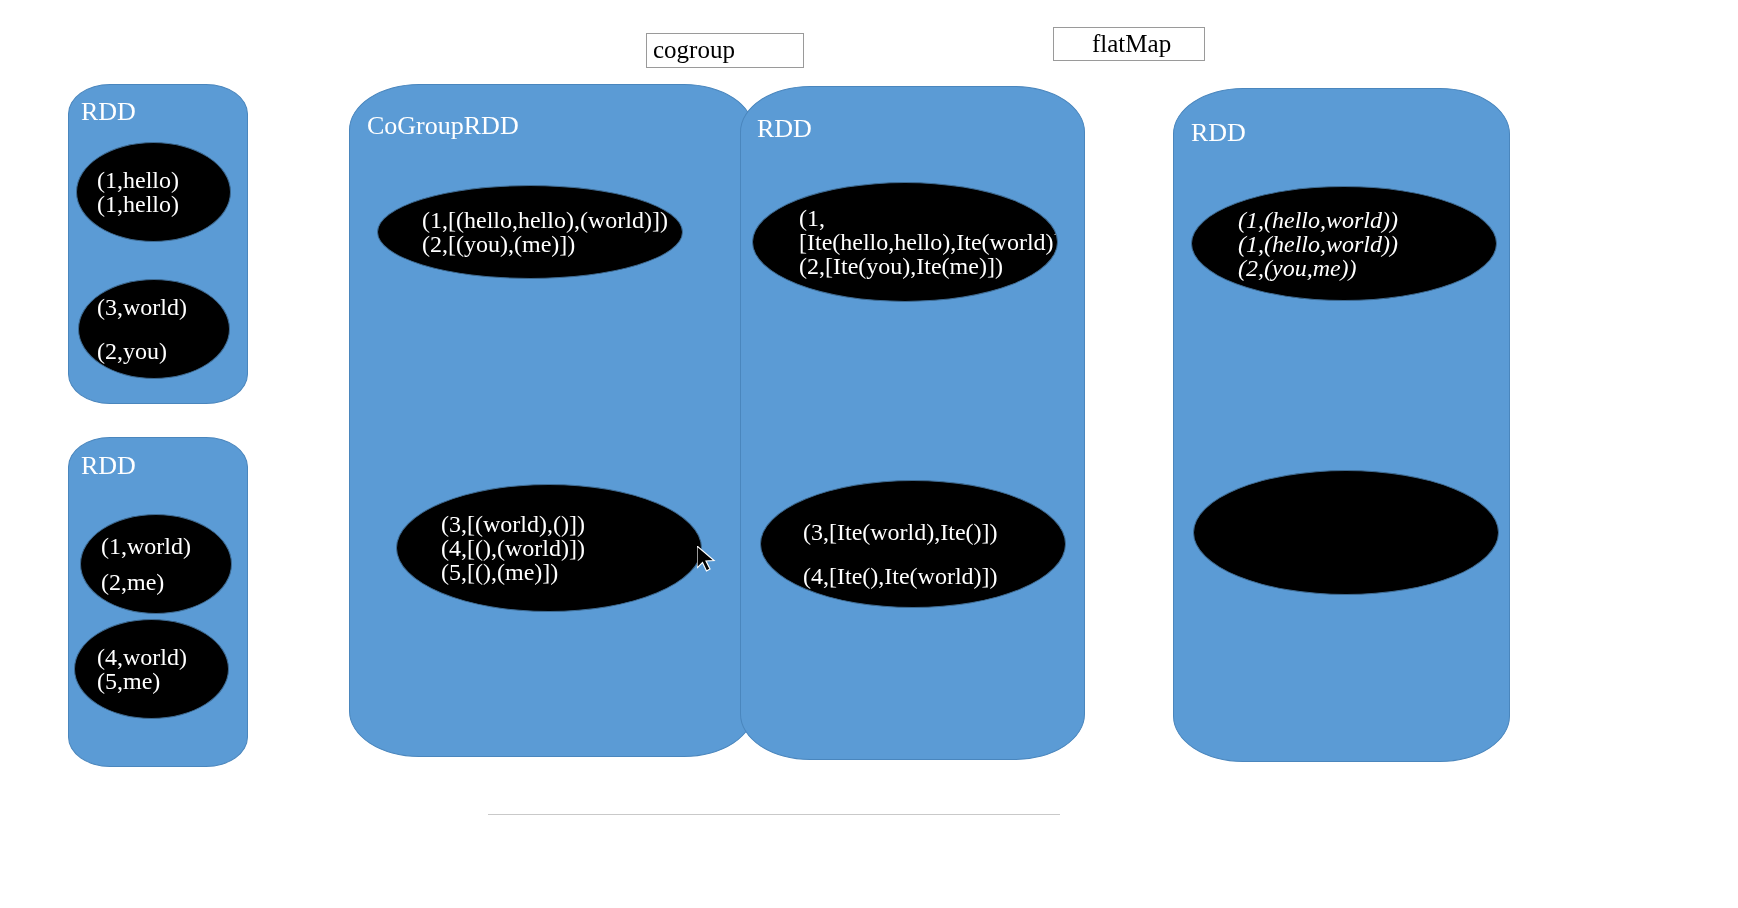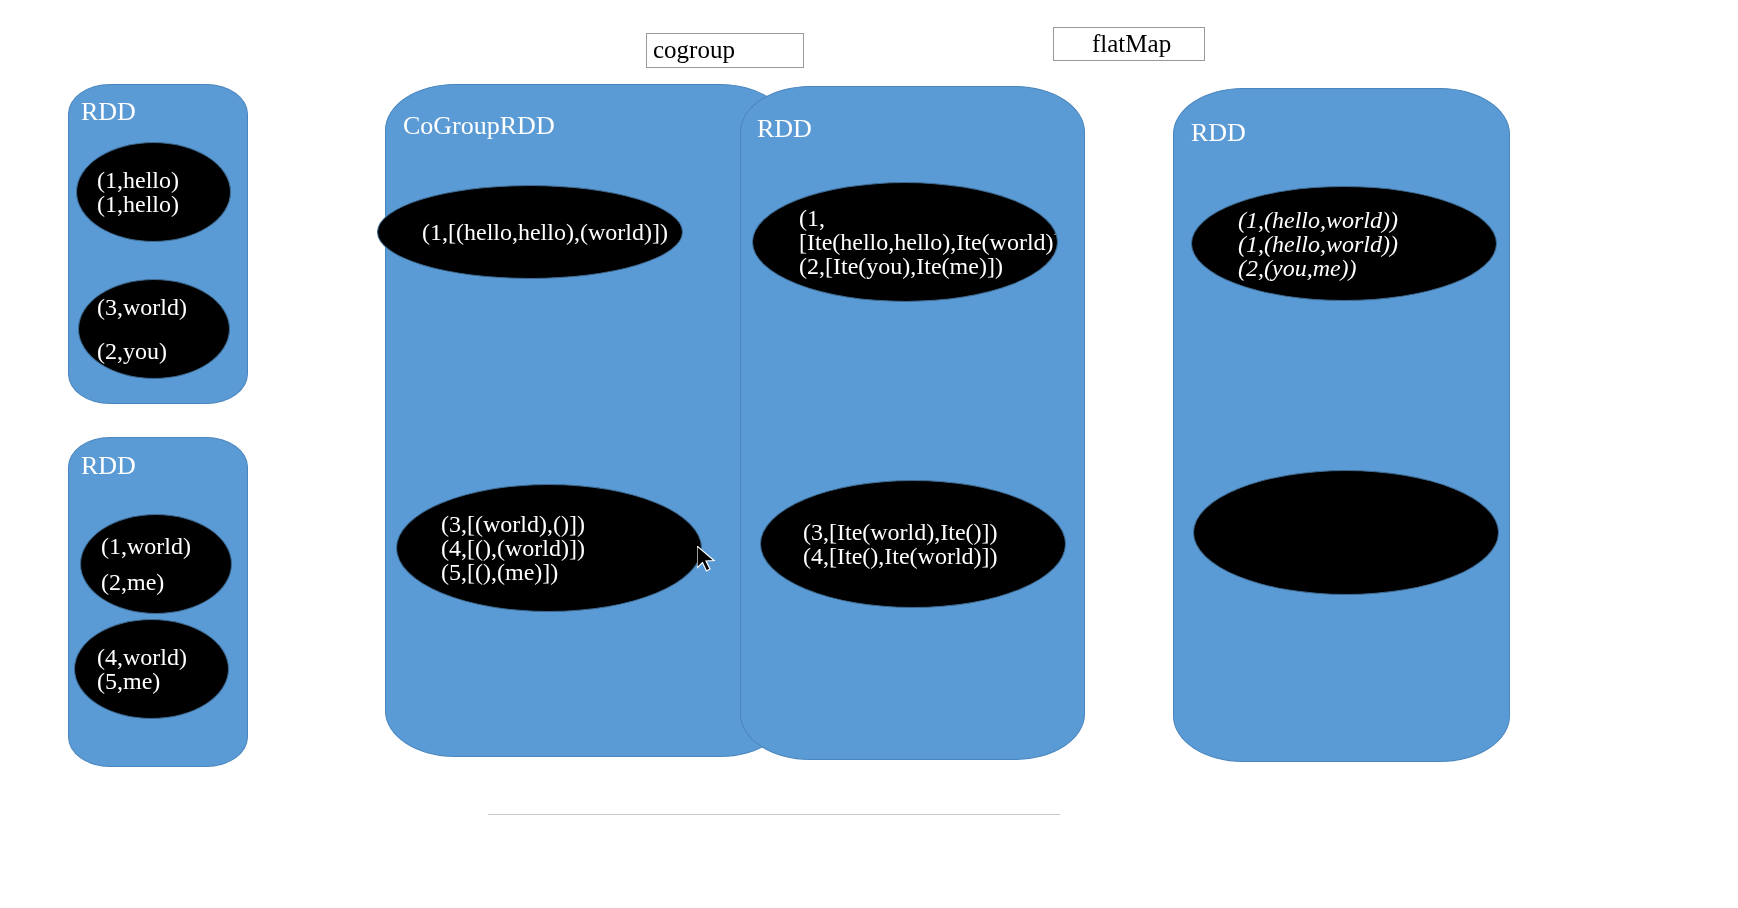--- a/index.html
+++ b/index.html
@@ -44,21 +44,21 @@
     position: absolute;
     color: #ffffff;
     font-family: "Liberation Serif", "DejaVu Serif", serif;
     font-size: 26px;
     line-height: 1;
     white-space: nowrap;
   }
 
   #rdd-box-input-a { left: 68px; top: 84px;  width: 180px; height: 320px; }
   #rdd-box-input-b { left: 68px; top: 437px; width: 180px; height: 330px; }
-  #rdd-box-cogroup { left: 349px; top: 84px; width: 405px; height: 673px; border-radius: 70px / 46px; margin-left: 36px; }
+  #rdd-box-cogroup { left: 349px; top: 84px; width: 405px; height: 673px; border-radius: 70px / 46px; }
   #rdd-box-ite     { left: 740px; top: 86px; width: 345px; height: 674px; border-radius: 70px / 46px; }
   #rdd-box-final   { left: 1173px; top: 88px; width: 337px; height: 674px; border-radius: 70px / 46px; }
 
   
   .partition {
     position: absolute;
     box-sizing: border-box;
     background: #000000;
     border: 1px solid #3f6b92;
     border-radius: 50%;
@@ -90,21 +90,21 @@
   
   #part-cg1 { left: 377px; top: 185px; width: 306px; height: 94px; }
   #part-cg1 .ptext { padding-left: 44px; }
   #part-cg2 { left: 396px; top: 484px; width: 306px; height: 128px; }
   #part-cg2 .ptext { padding-left: 44px; }
 
   
   #part-it1 { left: 752px; top: 182px; width: 306px; height: 120px; }
   #part-it1 .ptext { padding-left: 46px; }
   #part-it2 { left: 760px; top: 480px; width: 306px; height: 128px; }
-  #part-it2 .ptext { padding-left: 42px; }
+  #part-it2 .ptext { padding-left: 42px; margin-top: 20px; }
 
   
   #part-fn1 { left: 1191px; top: 186px; width: 306px; height: 115px; }
   #part-fn1 .ptext { padding-left: 46px; font-style: italic; }
   #part-fn2 { left: 1193px; top: 470px; width: 306px; height: 125px; }
 
   
   #mouse-cursor {
     position: absolute;
     left: 697px;
@@ -153,20 +153,21 @@
 <div class="partition" id="part-b2">
   <span class="ptext">(4,world)</span>
   <span class="ptext">(5,me)</span>
 </div>
 
 <div class="rdd-box" id="rdd-box-cogroup">
   <div class="rdd-title" style="left:17px; top:28px;">CoGroupRDD</div>
 </div>
 <div class="partition" id="part-cg1">
   <span class="ptext">(1,[(hello,hello),(world)])</span>
+  <span class="ptext">(2,[(you),(me)])</span>
 </div>
 <div class="partition" id="part-cg2">
   <span class="ptext">(3,[(world),()])</span>
   <span class="ptext">(4,[(),(world)])</span>
   <span class="ptext">(5,[(),(me)])</span>
 </div>
 
 <div class="rdd-box" id="rdd-box-ite">
   <div class="rdd-title" style="left:16px; top:29px;">RDD</div>
 </div>

